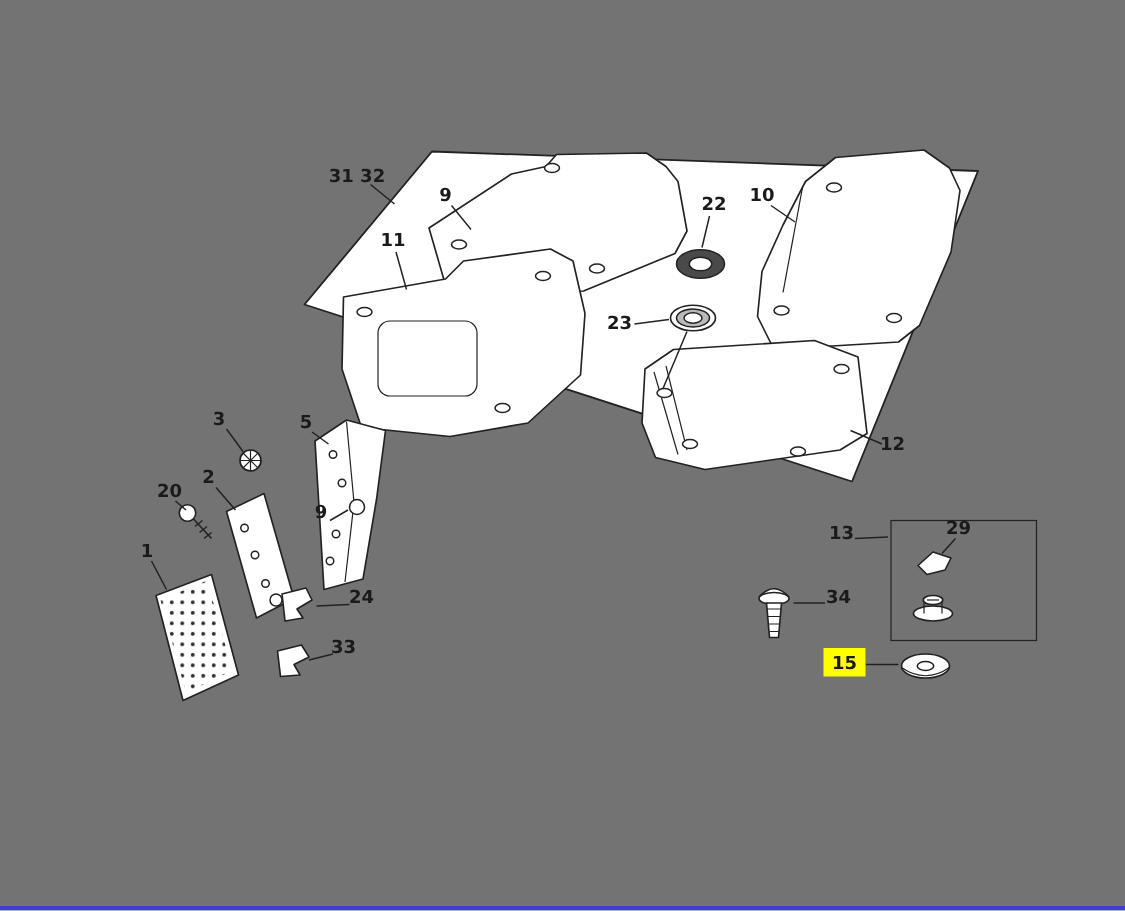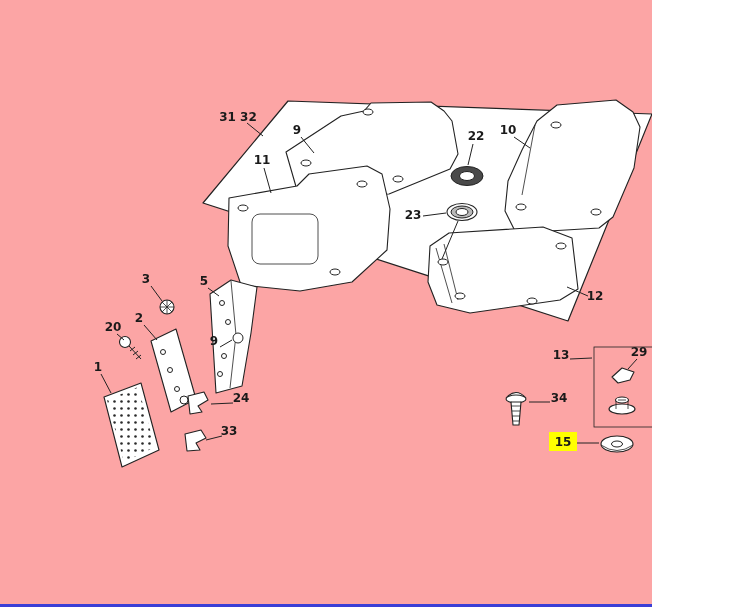--- a/index.html
+++ b/index.html
@@ -1,16 +1,16 @@
 <!DOCTYPE html>
 <html><head>
 <meta charset="utf-8">
 <style>
   html,body{margin:0;padding:0;background:#ffffff;}
-  .stage{position:relative;width:652px;height:607px;background:#fca5a5;overflow:hidden;
+  .stage{position:relative;width:750px;height:607px;background:#737373;overflow:hidden;
          font-family:"Liberation Sans",sans-serif;}
   svg{display:block;}
   svg text{font-family:"DejaVu Sans",sans-serif;font-size:12px;font-weight:bold;fill:#1a1a1a;
            text-anchor:middle;cursor:default;}
   .outline{fill:#ffffff;stroke:#222222;stroke-width:1.2;stroke-linejoin:round;}
   .part{fill:#ffffff;stroke:#222222;stroke-width:1.1;stroke-linejoin:round;}
   .hole{fill:#ffffff;stroke:#222222;stroke-width:1;}
   .thin{fill:none;stroke:#222222;stroke-width:0.8;}
   .leader{stroke:#222222;stroke-width:1;fill:none;}
   .darkring{fill:#4a4a4a;stroke:#222222;stroke-width:1;}

